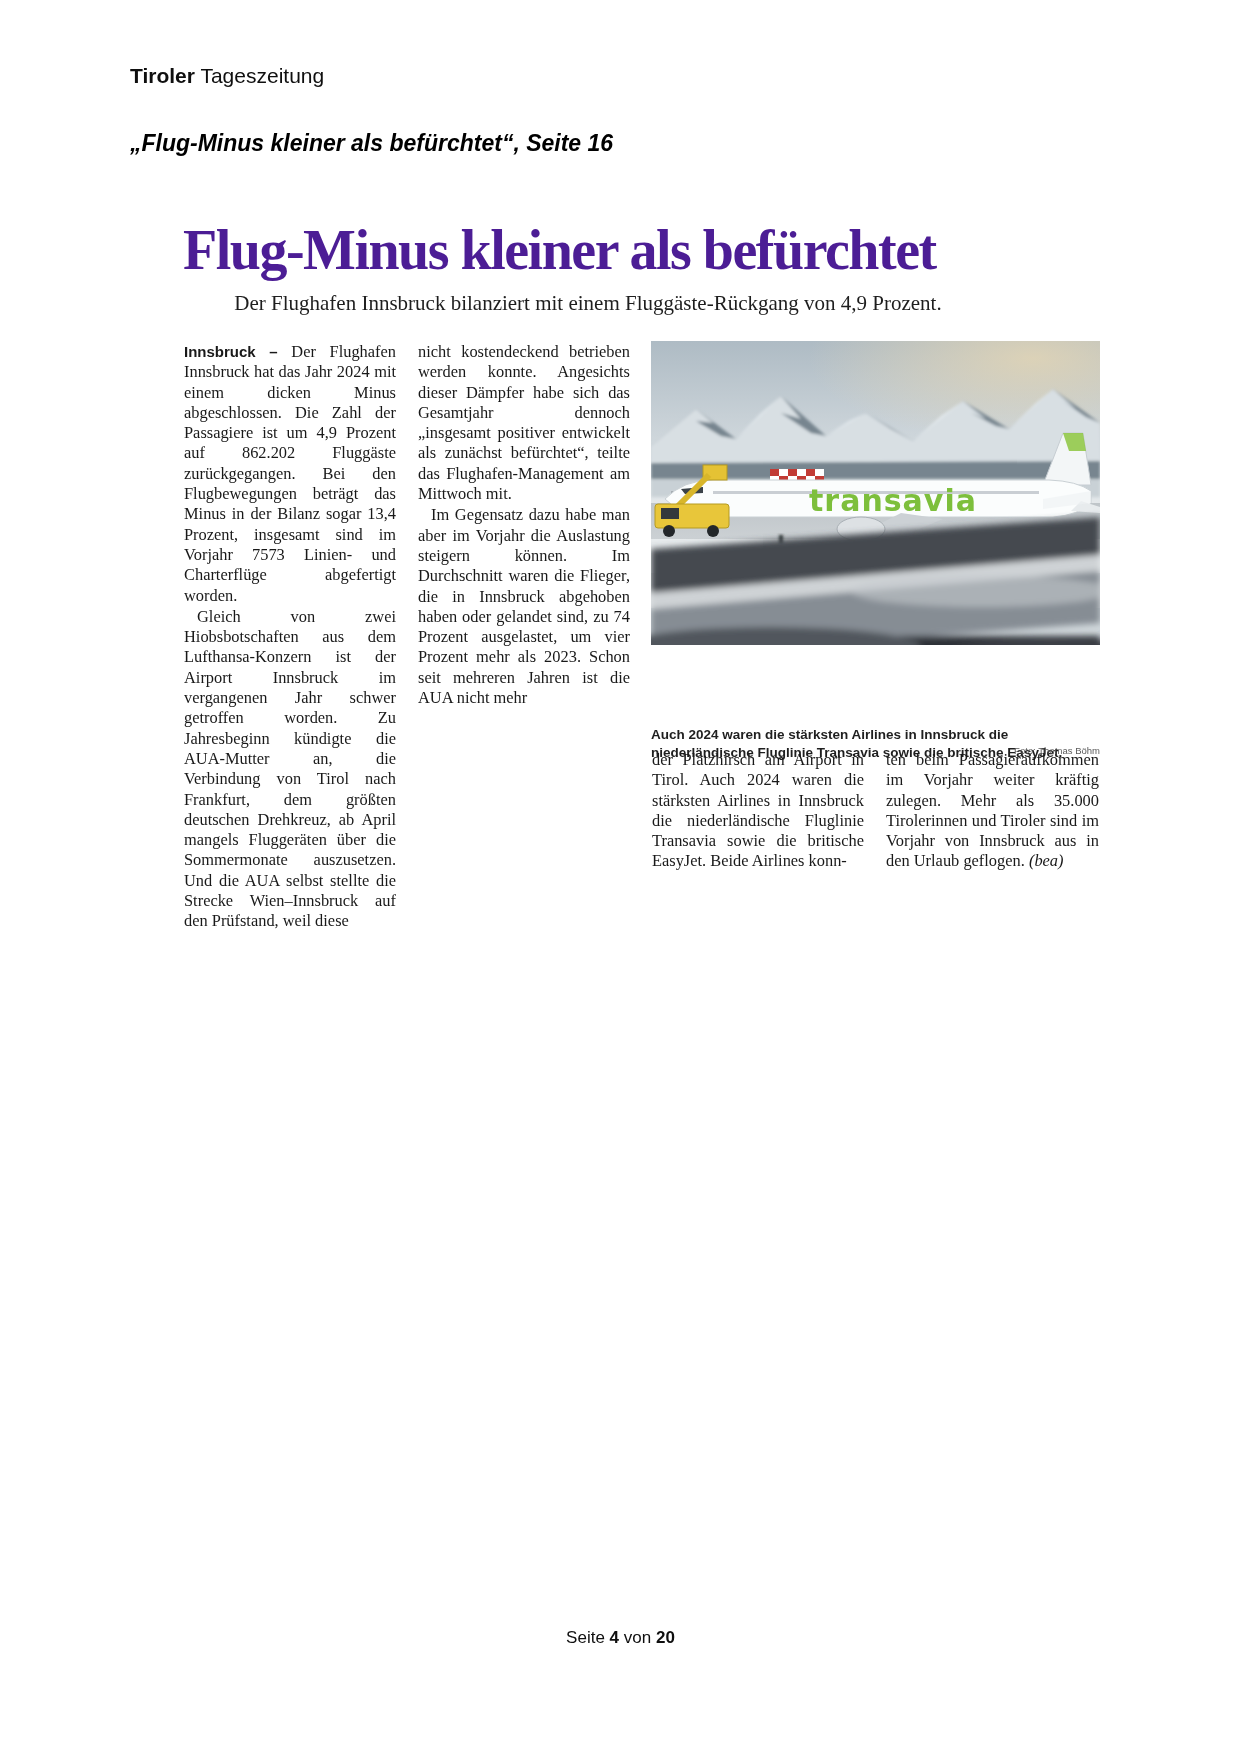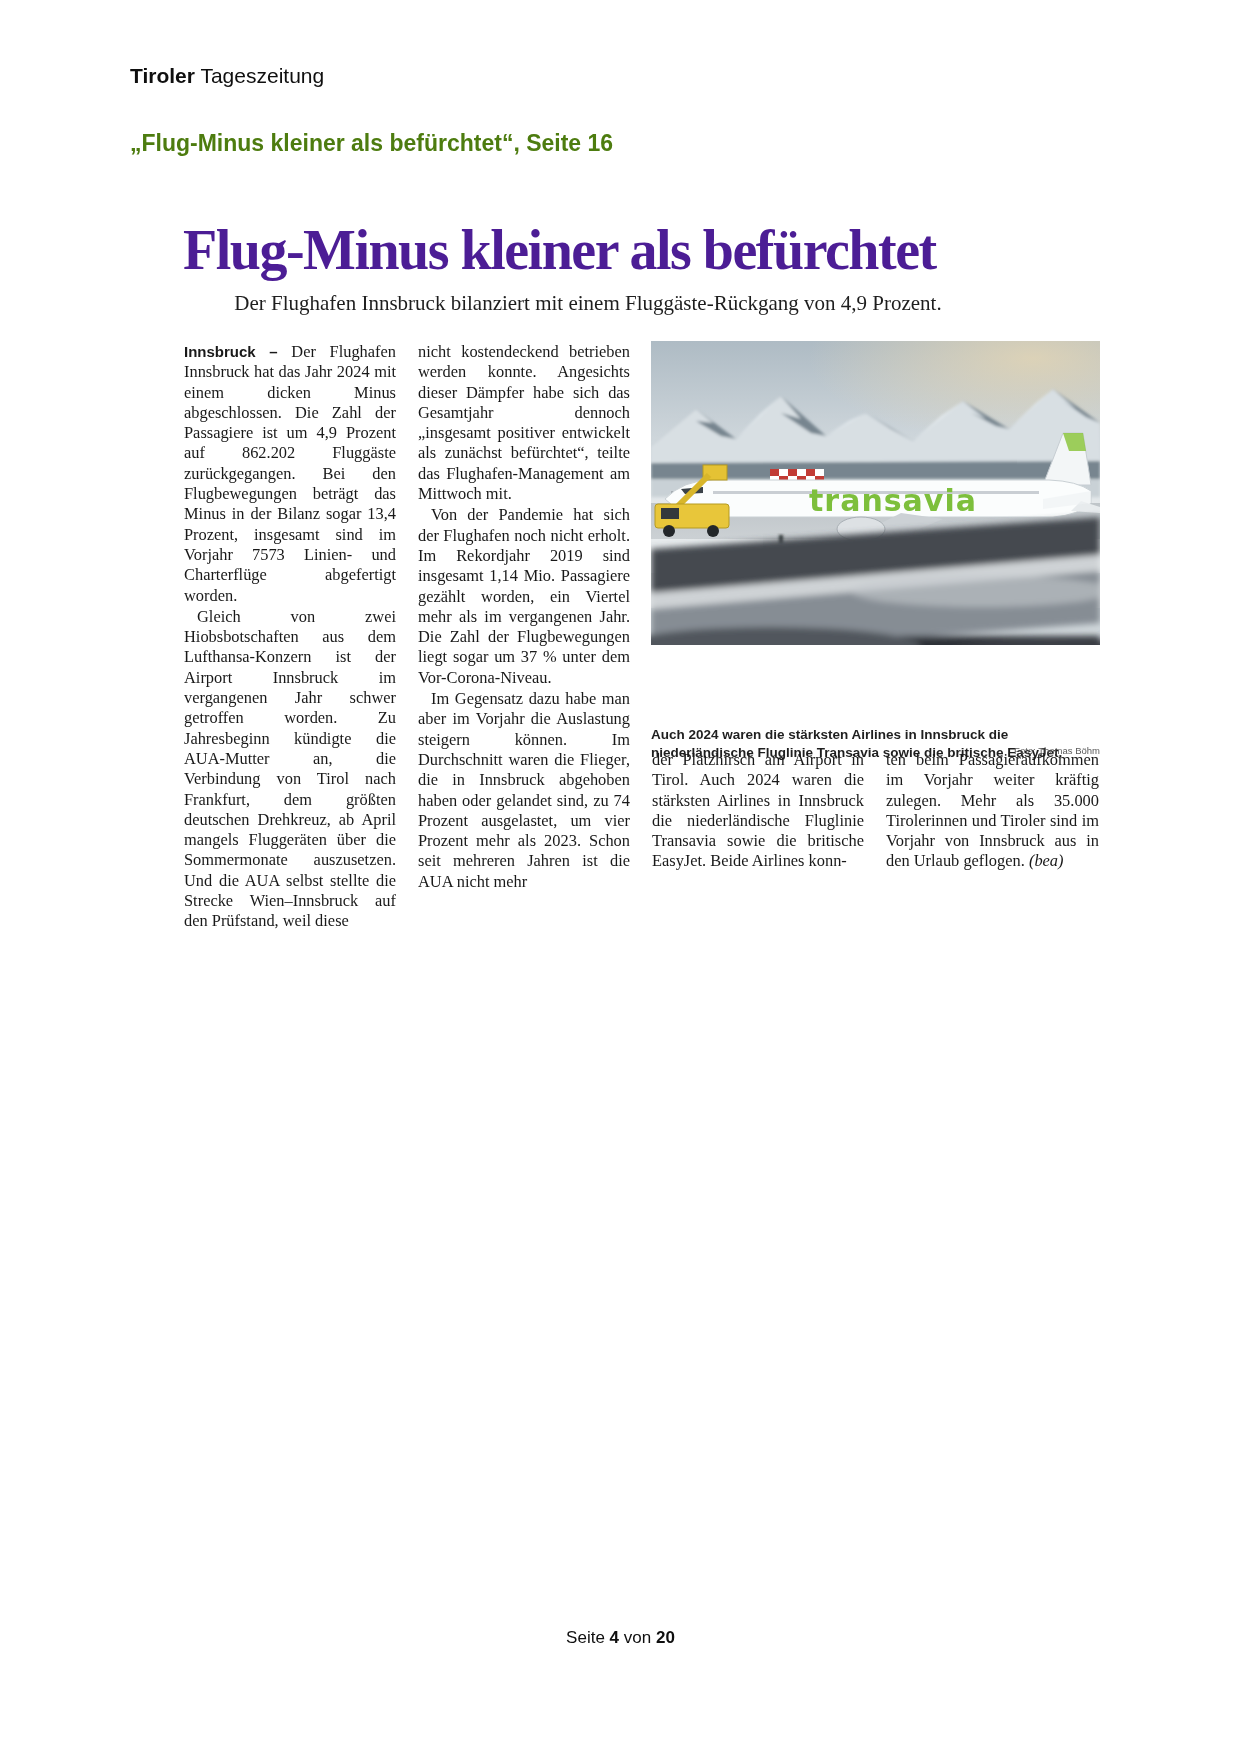--- a/index.html
+++ b/index.html
@@ -5,21 +5,21 @@
   html,body{margin:0;padding:0;background:#ffffff;}
   .page{position:relative;width:1241px;height:1754px;background:#fff;
         font-family:"Liberation Serif", serif;color:#1b1b1b;overflow:hidden;}
 
   .masthead{position:absolute;left:130px;top:64px;
             font-family:"Liberation Sans", sans-serif;font-size:21px;color:#0f0f0f;}
   .masthead .brand{font-weight:700;}
 
   .clip-title{position:absolute;left:130px;top:130px;
               font-family:"Liberation Sans", sans-serif;font-weight:700;
-              font-size:23px;color:#4d7c0f;}
+              font-size:23px;color:#000000;font-style:italic;}
 
   .article{position:absolute;left:183px;top:218px;width:917px;}
   .headline{margin:0;font-family:"Liberation Serif", serif;font-weight:700;
             font-size:56px;letter-spacing:-1.5px;color:#4c1d95;white-space:nowrap;}
   .subhead{width:810px;margin-top:9px;text-align:center;font-size:21px;color:#1e1e1e;}
 
   .body{position:relative;margin-top:25px;height:600px;
         font-size:16.4px;line-height:20.3px;text-align:justify;color:#191919;}
   .col{position:absolute;top:0;width:214px;}
   .col p{margin:1px;}
@@ -62,21 +62,20 @@
 
     <div class="body">
 
       <div class="col col1">
         <p><span class="lead">Innsbruck –</span> <span>Der Flughafen Innsbruck hat das Jahr 2024 mit einem dicken Minus abgeschlossen. Die Zahl der Passagiere ist um 4,9 Prozent auf 862.202 Fluggäste zurückgegangen. Bei den Flugbewegungen beträgt das Minus in der Bilanz sogar 13,4 Prozent, insgesamt sind im Vorjahr 7573 Linien- und Charterflüge abgefertigt worden.</span></p>
         <p class="ind">Gleich von zwei Hiobsbotschaften aus dem Lufthansa-Konzern ist der Airport Innsbruck im vergangenen Jahr schwer getroffen worden. Zu Jahresbeginn kündigte die AUA-Mutter an, die Verbindung von Tirol nach Frankfurt, dem größten deutschen Drehkreuz, ab April mangels Fluggeräten über die Sommermonate auszusetzen. Und die AUA selbst stellte die Strecke Wien–Innsbruck auf den Prüfstand, weil diese</p>
       </div>
 
       <div class="col col2">
         <p>nicht kostendeckend betrieben werden konnte. Angesichts dieser Dämpfer habe sich das Gesamtjahr dennoch „insgesamt positiver entwickelt als zunächst befürchtet“, teilte das Flughafen-Management am Mittwoch mit.</p>
-        <p class="ind">Von der Pandemie hat sich der Flughafen noch nicht erholt. Im Rekordjahr 2019 sind insgesamt 1,14 Mio. Passagiere gezählt worden, ein Viertel mehr als im vergangenen Jahr. Die Zahl der Flugbewegungen liegt sogar um 37 % unter dem Vor-Corona-Niveau.</p>
         <p class="ind">Im Gegensatz dazu habe man aber im Vorjahr die Auslastung steigern können. Im Durchschnitt waren die Flieger, die in Innsbruck abgehoben haben oder gelandet sind, zu 74 Prozent ausgelastet, um vier Prozent mehr als 2023. Schon seit mehreren Jahren ist die AUA nicht mehr</p>
       </div>
 
       <figure class="photo">
         <svg width="449" height="350" viewBox="0 0 449 350" xmlns="http://www.w3.org/2000/svg">
           <defs>
             <linearGradient id="sky" x1="0" y1="0" x2="0" y2="1">
               <stop offset="0" stop-color="#aebbc4"></stop>
               <stop offset="1" stop-color="#e6eaec"></stop>
             </linearGradient>

